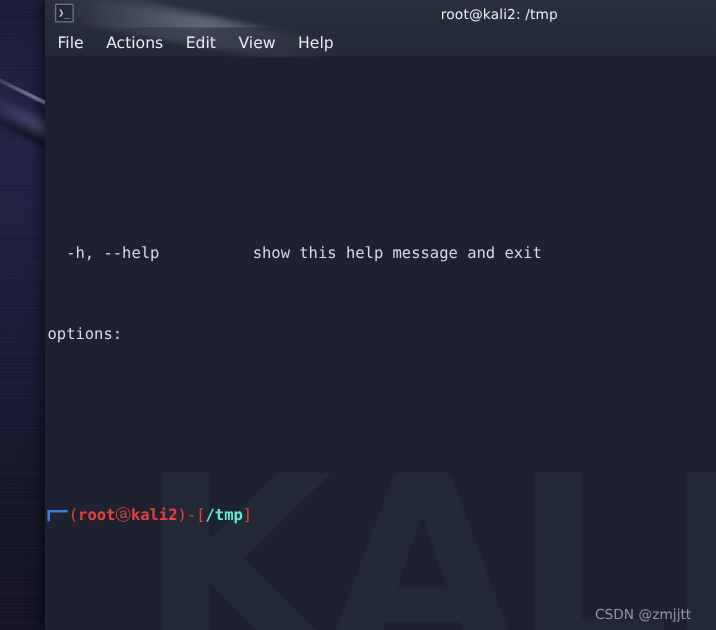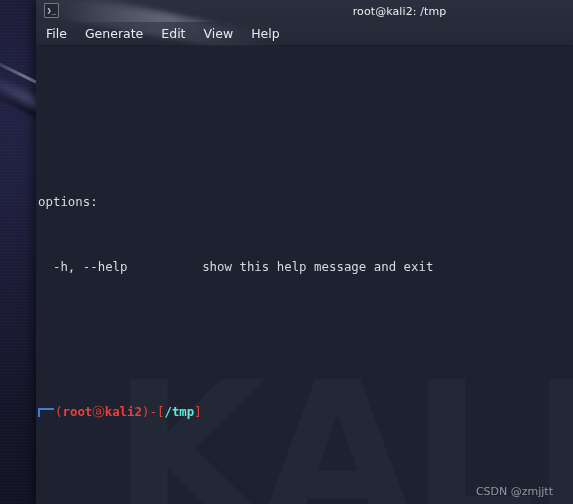--- a/index.html
+++ b/index.html
@@ -233,38 +233,38 @@
 
     <div id="title-bar">
       <div id="title-bar-sheen"></div>
       <div id="terminal-app-icon">❯_</div>
       <div id="window-title">root@kali2: /tmp</div>
     </div>
 
     <div id="menu-bar">
       <div id="menu-bar-sheen"></div>
       <div class="menu-item">File</div>
-      <div class="menu-item">Generate</div>
+      <div class="menu-item">Actions</div>
       <div class="menu-item">Edit</div>
       <div class="menu-item">View</div>
       <div class="menu-item">Help</div>
     </div>
 
     <div id="terminal-body">
       <div id="kali-watermark">KALI</div>
 
       <div id="terminal-output">
 
         
 
         <div class="blank"></div>
 
+        <div class="line"><span>  -h, --help</span><span>          </span><span>show this help message and exit</span></div>
+
         <div class="line"><span>options:</span></div>
-
-        <div class="line"><span>  -h, --help</span><span>          </span><span>show this help message and exit</span></div>
 
         <div class="blank"></div>
 
         
         <div class="prompt-line-1"><span class="prompt-corner-top"></span><span class="c-red">(</span><span class="c-red-b">root</span><span class="c-red">ⓐ</span><span class="c-red-b">kali2</span><span class="c-red">)</span><span class="c-red">-</span><span class="c-red">[</span><span class="c-white-b">/tmp</span><span class="c-red">]</span></div>
 
         
 
         
         

